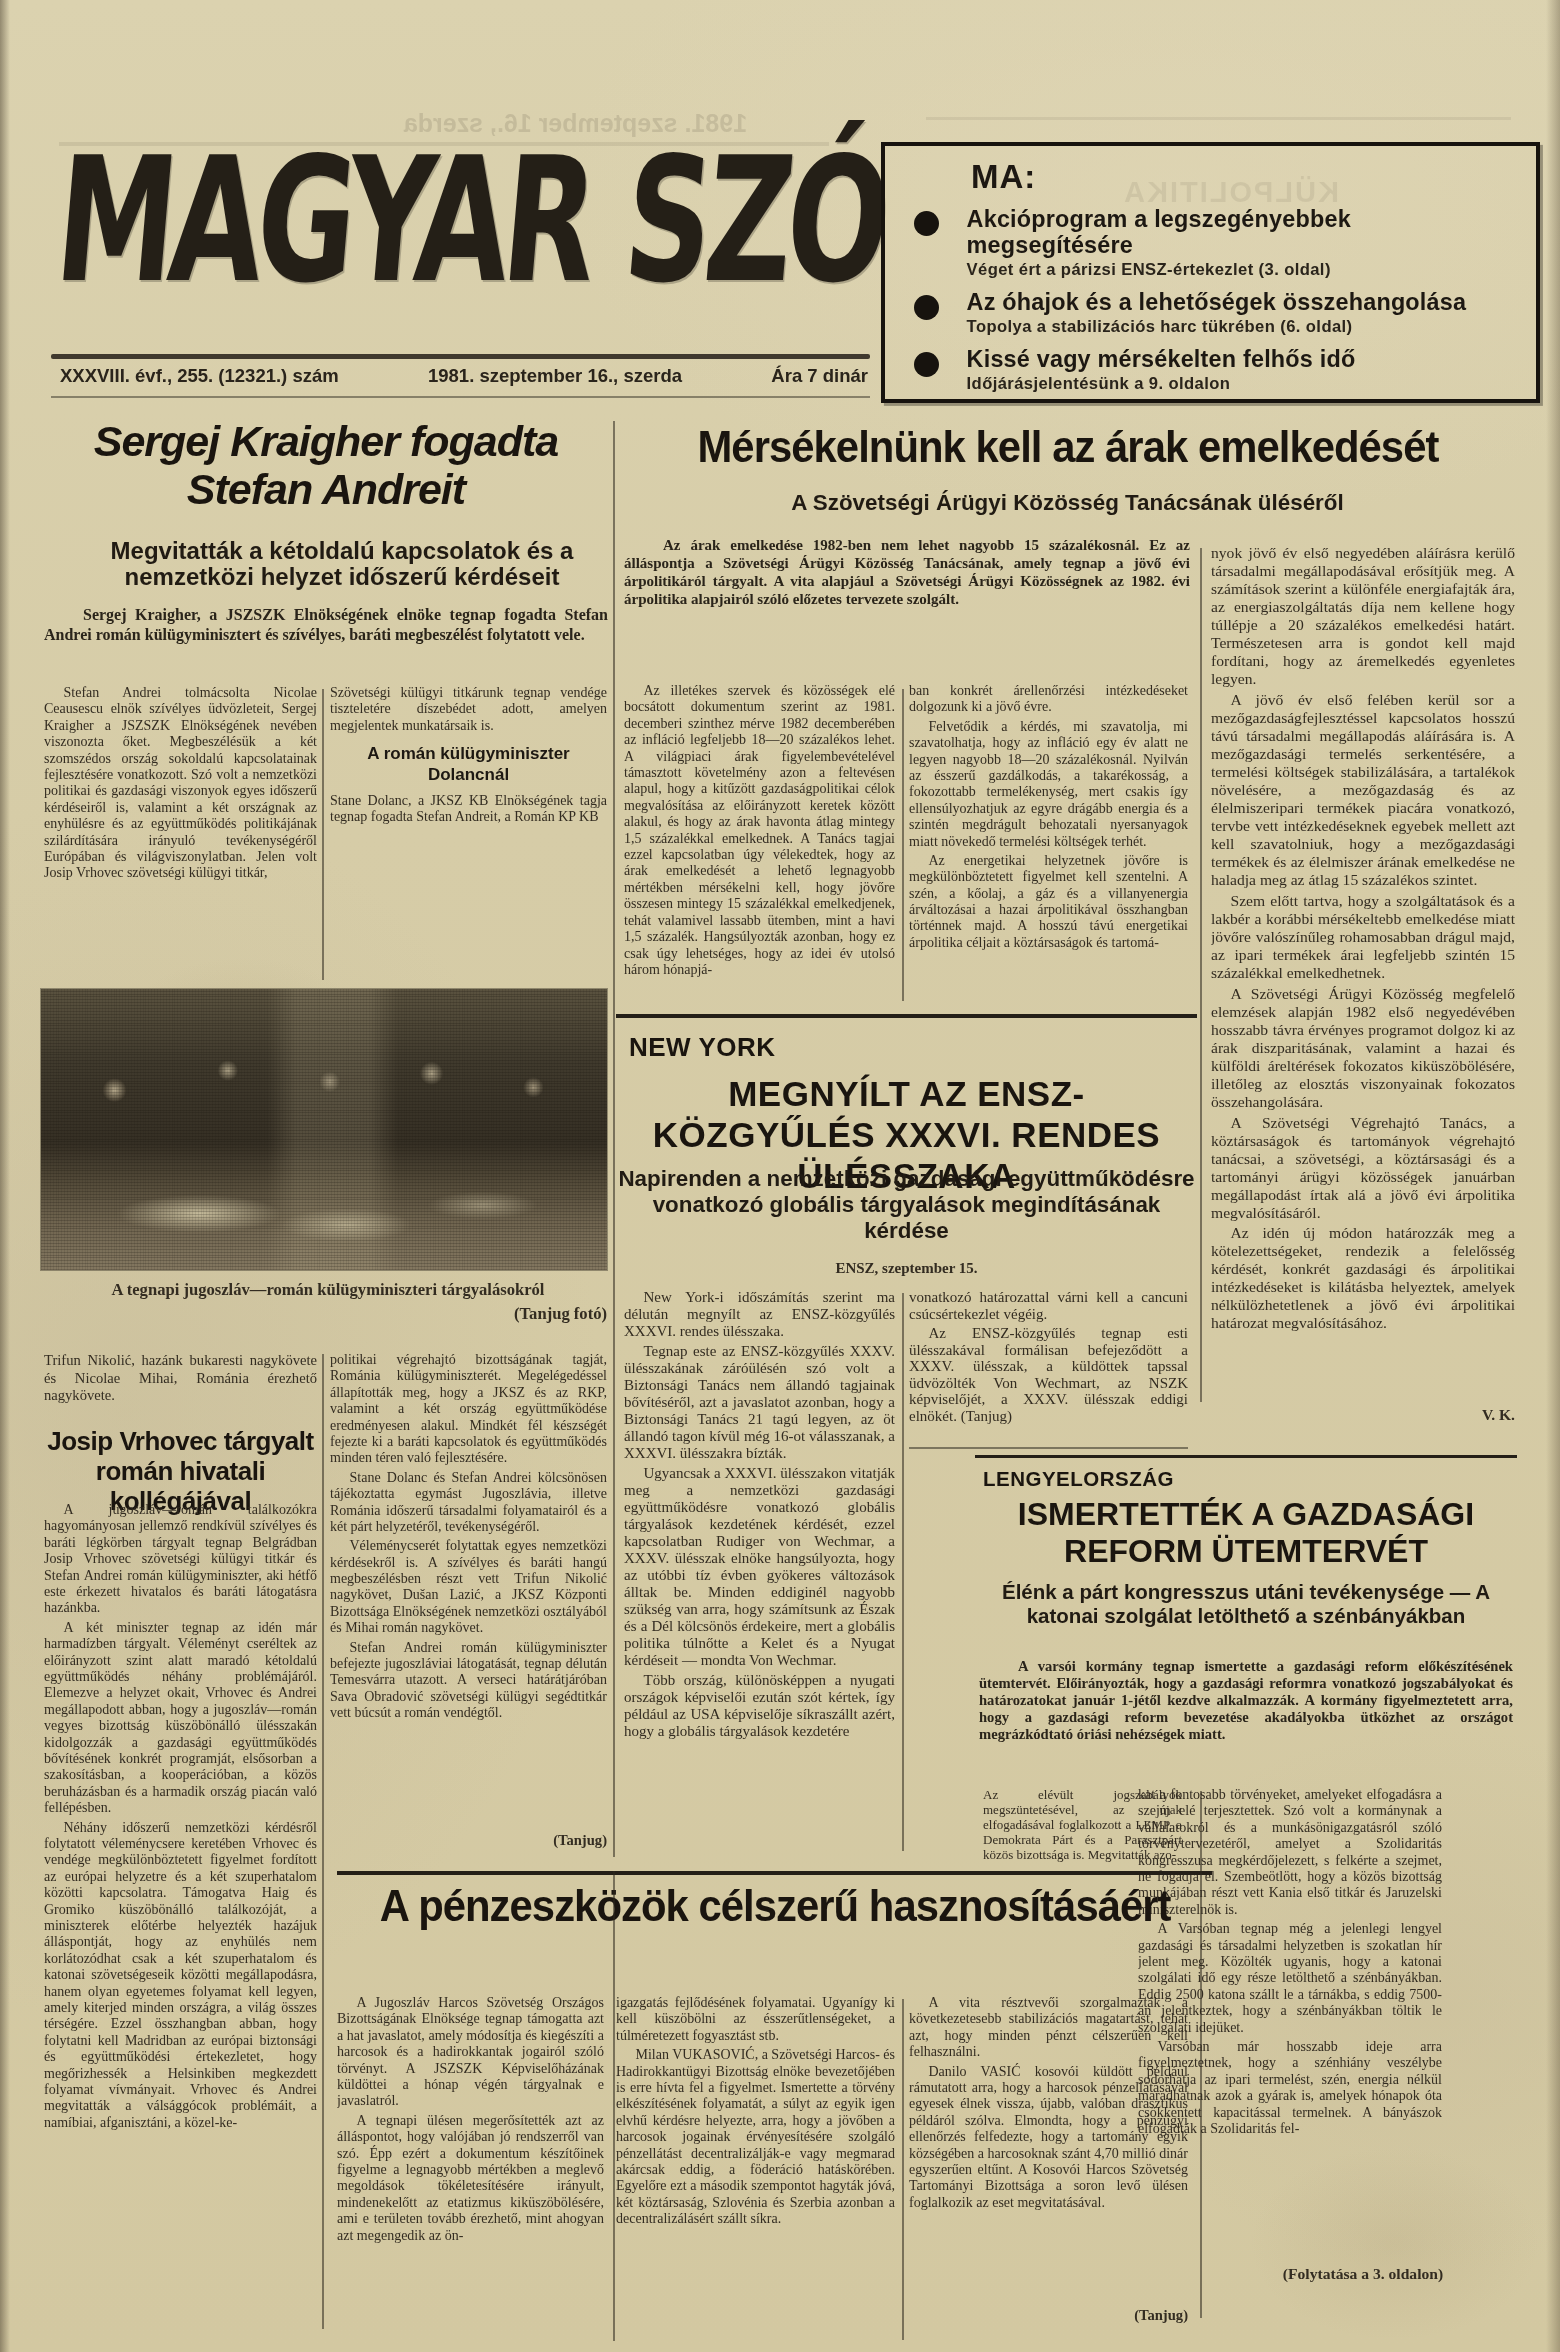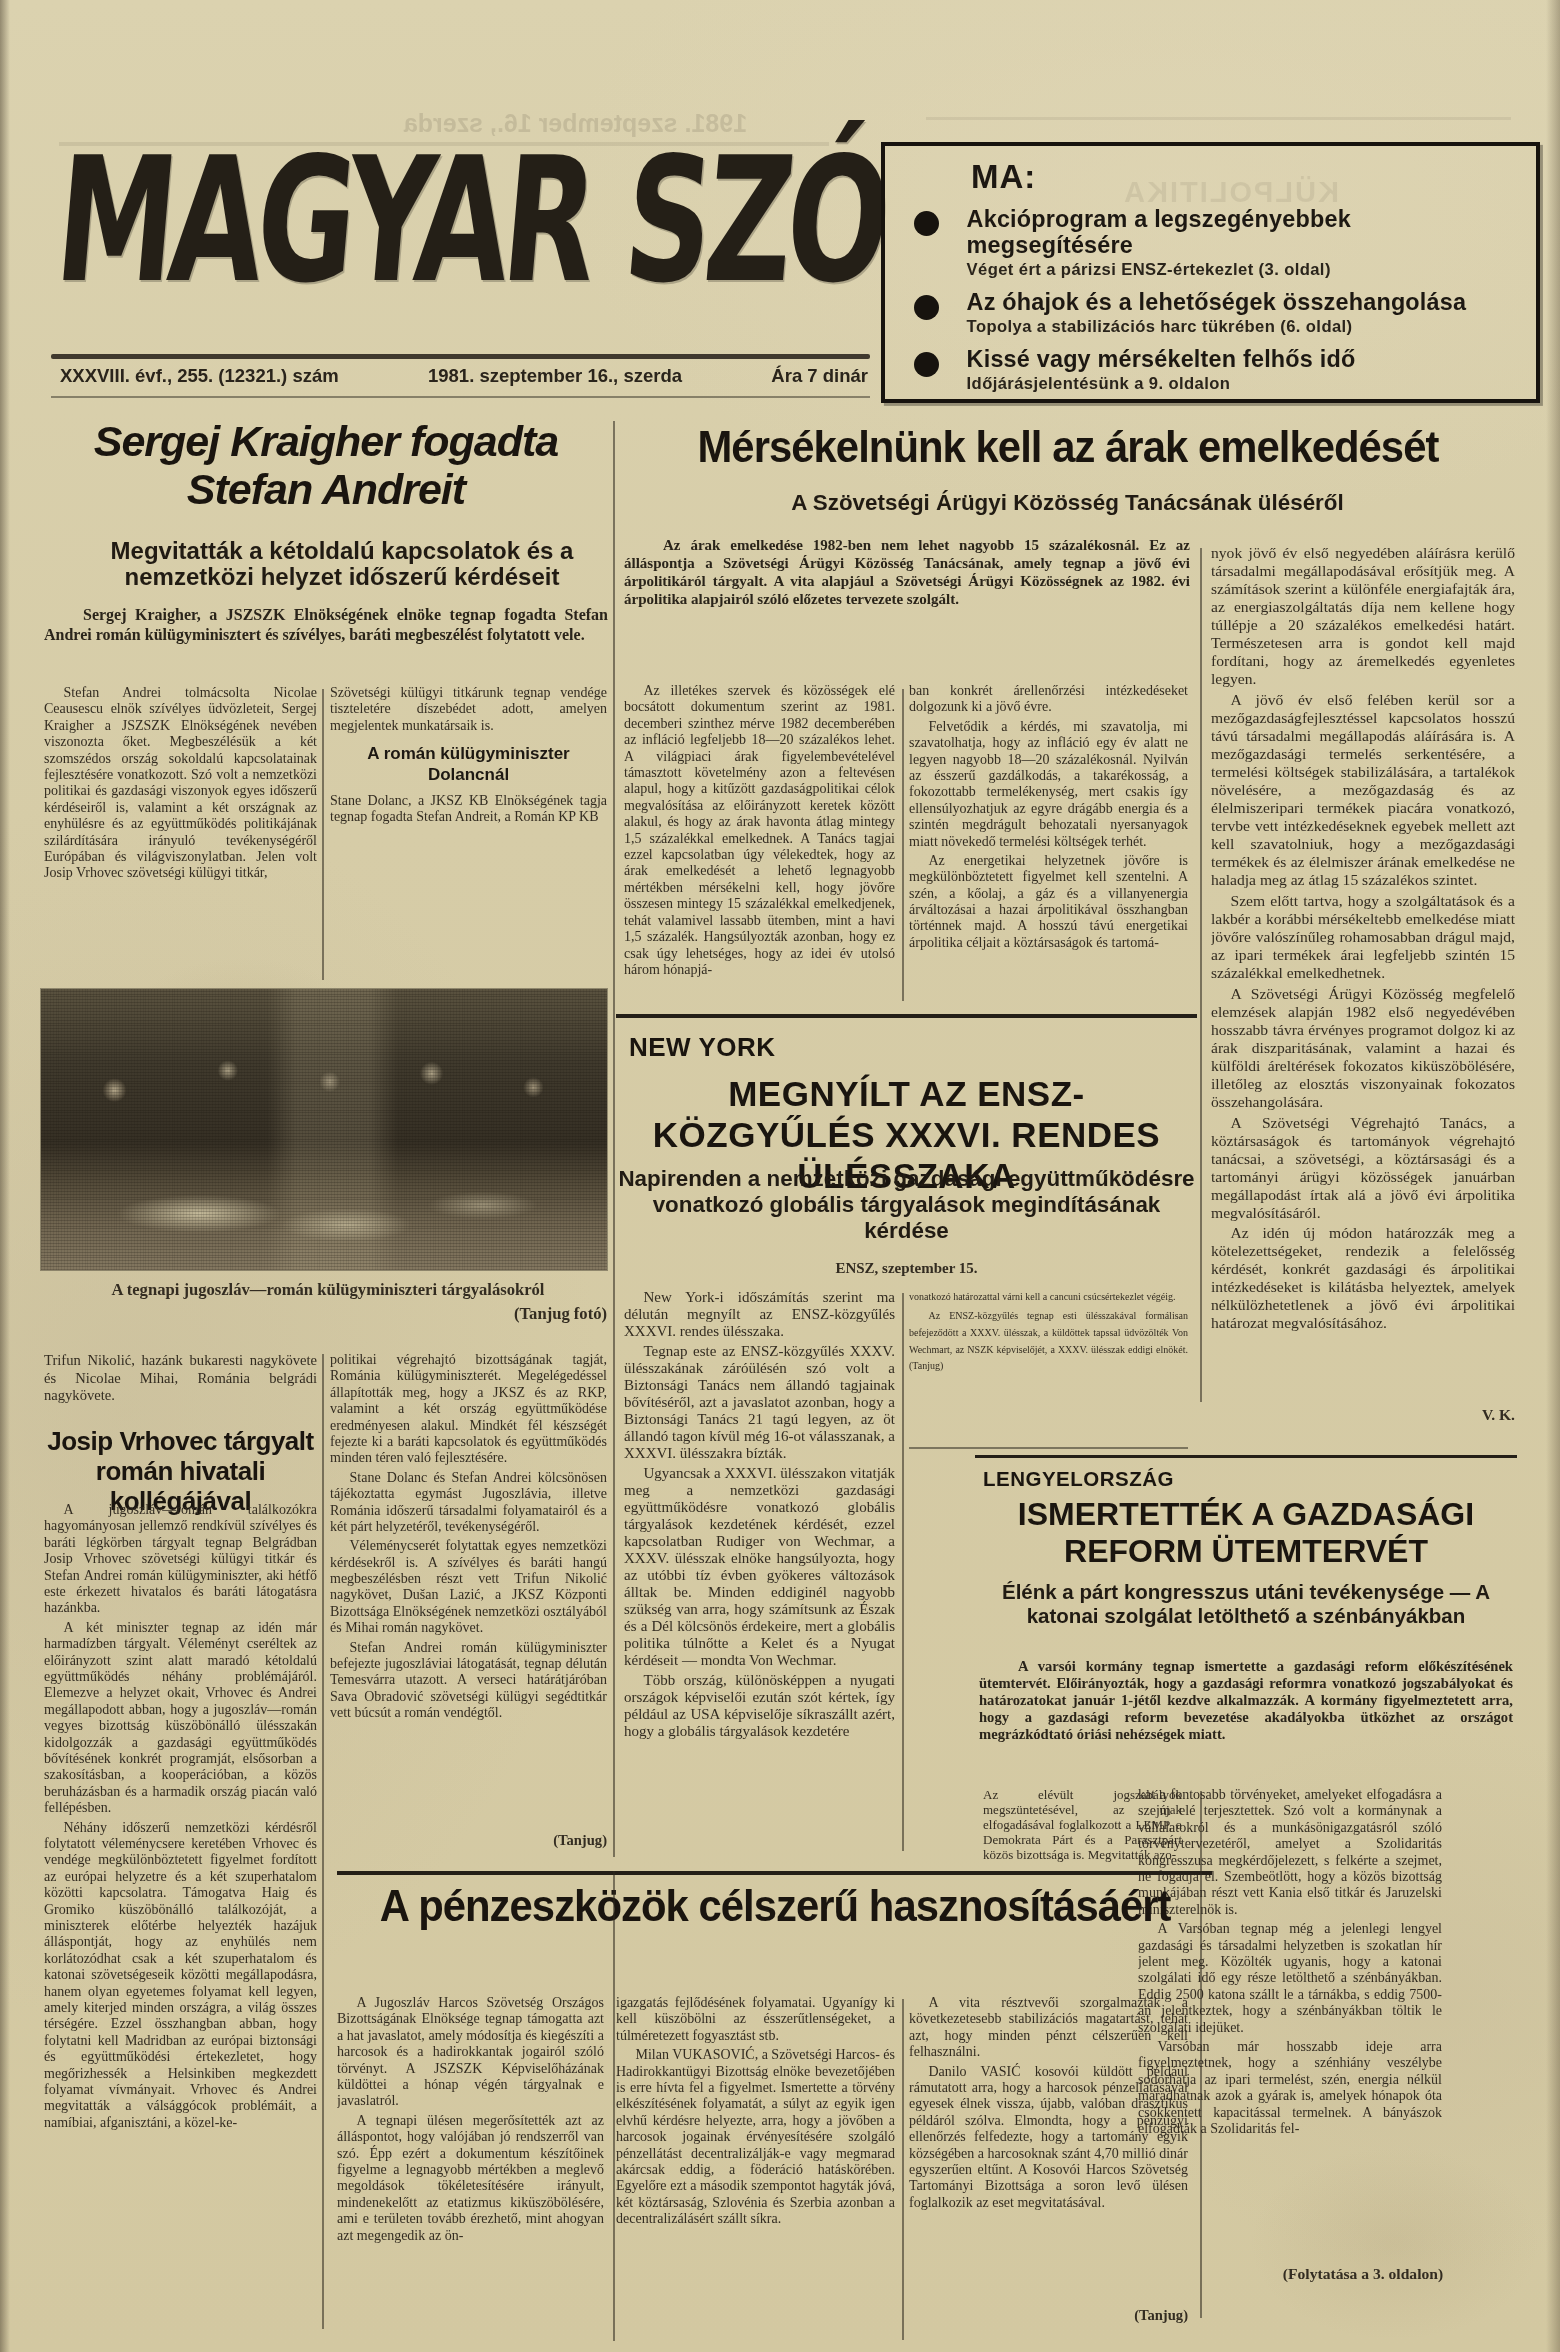--- a/index.html
+++ b/index.html
@@ -114,21 +114,21 @@
   .pr-sig{left:1211px;top:1406px;width:304px;font-size:15.6px;}
 
   
   .un-rule{left:616px;top:1014px;width:581px;height:3.9px;}
   .un-kicker{left:629px;top:1032px;font-size:26px;letter-spacing:0.5px;}
   .un-headline{left:618px;top:1073px;width:577px;}
   .un-headline h3{font-size:35px;line-height:41px;font-weight:bold;text-align:center;letter-spacing:0.5px;}
   .un-subhead{left:618px;top:1166px;width:577px;font-size:22.4px;line-height:26px;}
   .un-dateline{left:618px;top:1260px;width:577px;font-size:15px;}
   .un-col1{left:624px;top:1289px;width:271px;height:566px;font-size:15px;line-height:17px;}
-  .un-col2{left:909px;top:1289px;width:279px;height:148px;font-size:10px;line-height:16.6px;}
+  .un-col2{left:909px;top:1289px;width:279px;height:148px;font-size:15px;line-height:16.6px;}
 
   
   .pl-rule{left:975px;top:1455px;width:542px;height:2.9px;}
   .pl-kicker{left:983px;top:1467px;font-size:20.5px;letter-spacing:0.5px;}
   .pl-headline{left:975px;top:1496px;width:542px;}
   .pl-headline h3{font-size:32px;line-height:37px;font-weight:bold;text-align:center;}
   .pl-subhead{left:975px;top:1580px;width:542px;font-size:20.5px;line-height:24.4px;}
   .pl-lead{left:979px;top:1658px;width:534px;font-size:14.6px;line-height:17px;}
   .pl-colL{left:983px;top:1787px;width:199px;height:80px;font-size:13px;line-height:15px;}
   .pl-colR{left:1138px;top:1787px;width:304px;height:466px;font-size:14px;line-height:16.4px;}
@@ -224,21 +224,21 @@
       </div>
   </div>
 
   <figure class="abs photo" style="margin:0"></figure>
   <div class="abs caption">
     <div class="cap-main">A tegnapi jugoszláv—román külügyminiszteri tárgyalásokról</div>
     <div class="cap-credit">(Tanjug fotó)</div>
   </div>
 
   <div class="abs col cont amb-note">
-      <p>Trifun Nikolić, hazánk bukaresti nagykövete és Nicolae Mihai, Románia belgrádi nagykövete.</p>
+      <p>Trifun Nikolić, hazánk bukaresti nagykövete és Nicolae Mihai, Románia érezhető nagykövete.</p>
     </div>
   <div class="abs vr-headline">
     <h3>Josip Vrhovec tárgyalt román hivatali kollégájával</h3>
   </div>
   <div class="abs col vr-col1">
       <p>A jugoszláv—román találkozókra hagyományosan jellemző rendkívül szívélyes és baráti légkörben tárgyalt tegnap Belgrádban Josip Vrhovec szövetségi külügyi titkár és Stefan Andrei román külügyminiszter, aki hétfő este érkezett hivatalos és baráti látogatásra hazánkba.</p>
       <p>A két miniszter tegnap az idén már harmadízben tárgyalt. Véleményt cseréltek az előirányzott szint alatt maradó kétoldalú együttműködés néhány problémájáról. Elemezve a helyzet okait, Vrhovec és Andrei megállapodott abban, hogy a jugoszláv—román vegyes bizottság küszöbönálló ülésszakán kidolgozzák a gazdasági együttműködés bővítésének konkrét programját, elsősorban a szakosításban, a kooperációban, a közös beruházásban és a harmadik ország piacán való fellépésben.</p>
       <p>Néhány időszerű nemzetközi kérdésről folytatott véleménycsere keretében Vrhovec és vendége megkülönböztetett figyelmet fordított az európai helyzetre és a két szuperhatalom közötti kapcsolatra. Támogatva Haig és Gromiko küszöbönálló találkozóját, a miniszterek előtérbe helyezték hazájuk álláspontját, hogy az enyhülés nem korlátozódhat csak a két szuperhatalom és katonai szövetségeseik közötti megállapodásra, hanem olyan egyetemes folyamat kell legyen, amely kiterjed minden országra, a világ összes térségére. Ezzel összhangban abban, hogy folytatni kell Madridban az európai biztonsági és együttműködési értekezletet, hogy megőrizhessék a Helsinkiben megkezdett folyamat vívmányait. Vrhovec és Andrei megvitatták a válsággócok problémáit, a namíbiai, afganisztáni, a közel-ke-</p>
     </div>
   <div class="abs col cont vr-col2">

